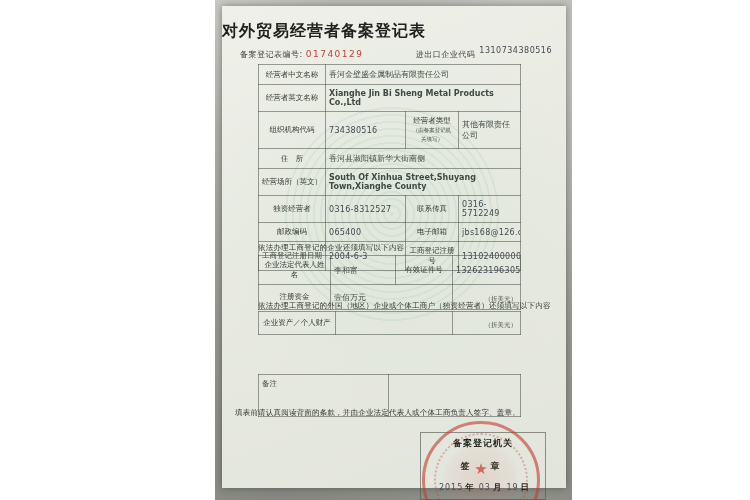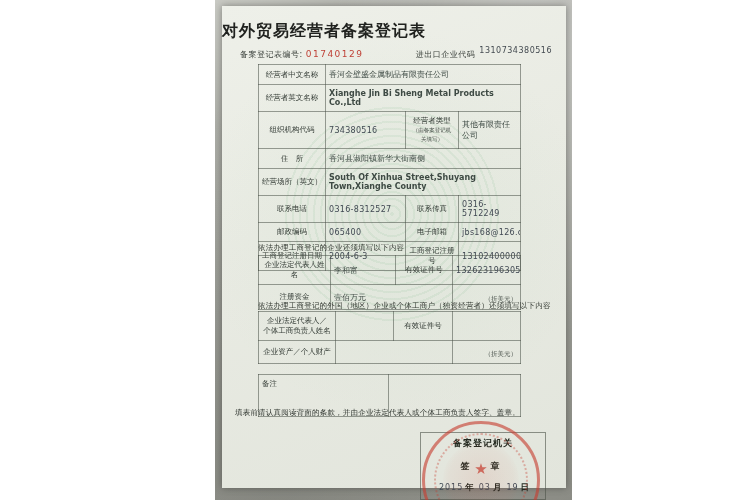--- a/index.html
+++ b/index.html
@@ -106,21 +106,21 @@
         </tr>
         <tr style="height:19px">
           <td class="lab">住　所</td>
           <td class="val" colspan="3">香河县淑阳镇新华大街南侧</td>
         </tr>
         <tr style="height:21px">
           <td class="lab">经营场所（英文）</td>
           <td class="val en" colspan="3">South Of Xinhua Street,Shuyang Town,Xianghe County</td>
         </tr>
         <tr style="height:19px">
-          <td class="lab">联系电话</td>
+          <td class="lab">独资经营者</td>
           <td class="val num">0316-8312527</td>
           <td class="lab">联系传真</td>
           <td class="val num">0316-5712249</td>
         </tr>
         <tr style="height:19px">
           <td class="lab">邮政编码</td>
           <td class="val num">065400</td>
           <td class="lab">电子邮箱</td>
           <td class="val num">jbs168@126.com</td>
         </tr>
@@ -162,26 +162,20 @@
       <div class="sec-h sec3-h">依法办理工商登记的外国（地区）企业或个体工商户（独资经营者）还须填写以下内容</div>
 
       <table class="t3">
         <colgroup>
             <col style="width:77px">
             <col style="width:58px">
             <col style="width:59px">
             <col style="width:68px">
           </colgroup>
         <tbody>
-            <tr style="height:24px">
-          <td class="lab"><span>企业法定代表人／</span><br><span>个体工商负责人姓名</span></td>
-          <td class="val"></td>
-          <td class="lab">有效证件号</td>
-          <td class="val"></td>
-        </tr>
         <tr style="height:20px">
           <td class="lab">企业资产／个人财产</td>
           <td class="val" colspan="2"></td>
           <td>
                 <span class="usd">（折美元）</span>
               </td>
         </tr>
       </tbody>
         </table>
 

